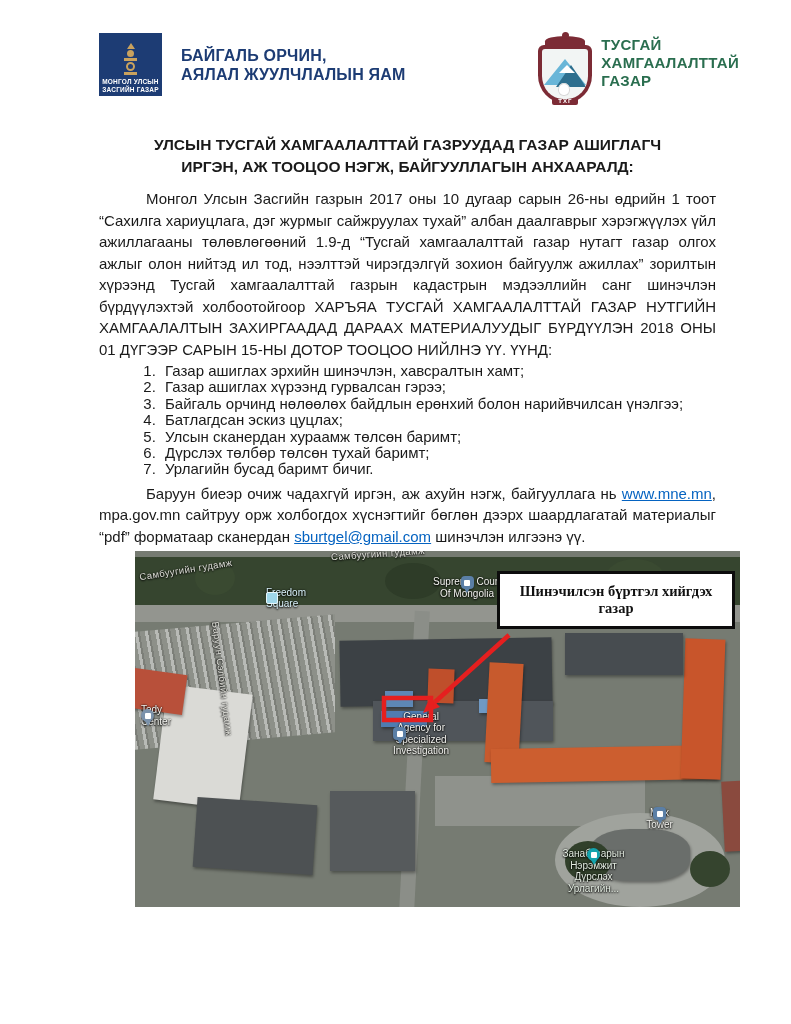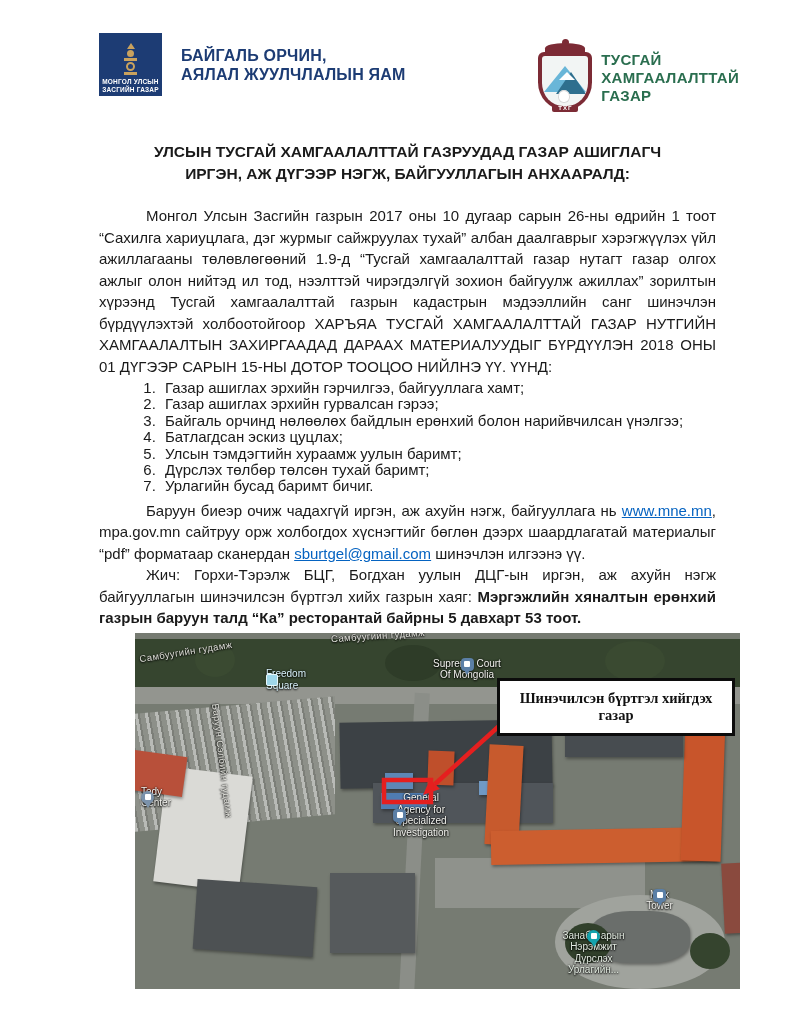--- a/index.html
+++ b/index.html
@@ -12,37 +12,37 @@
   .hdr{display:flex;justify-content:space-between;align-items:flex-start;padding:33px 52px 0 99px;}
   .logo-left{display:flex;align-items:center;gap:19px;}
   .gov-square{width:63px;height:63px;background:#1d3c74;display:flex;flex-direction:column;align-items:center;justify-content:flex-end;padding:4px 2px 3px;box-sizing:border-box;}
   .soyombo{display:flex;flex-direction:column;align-items:center;gap:1px;margin-bottom:3px;}
   .soy-flame{width:0;height:0;border-left:4px solid transparent;border-right:4px solid transparent;border-bottom:6px solid #c9a25e;}
   .soy-sun{width:7px;height:7px;border-radius:50%;background:#c9a25e;}
   .soy-bar{width:13px;height:3px;background:#c9a25e;}
   .soy-mid{width:9px;height:9px;border-radius:50%;border:2px solid #c9a25e;box-sizing:border-box;}
   .gov-square-text{font-size:6.5px;line-height:7.5px;font-weight:bold;color:#fff;text-align:center;letter-spacing:.2px;}
   .ministry-name{color:#1d3c74;font-weight:bold;font-size:16px;line-height:19px;letter-spacing:.2px;}
-  .logo-right{display:flex;align-items:center;gap:9px;margin-top:10px;}
+  .logo-right{display:flex;align-items:flex-start;gap:9px;margin-top:3px;}
   .shield-wrap{display:flex;flex-direction:column;align-items:center;}
   .eagle{width:40px;height:11px;background:#7c2b35;border-radius:55% 55% 12% 12%;position:relative;}
   .eagle::after{content:"";position:absolute;top:-4px;left:17px;width:7px;height:7px;border-radius:50%;background:#7c2b35;}
   .shield{width:54px;height:58px;background:#7c2b35;border-radius:6px 6px 48% 48%;padding:4px;box-sizing:border-box;margin-top:-2px;}
   .shield-inner{width:100%;height:100%;background:#f2f5f4;border-radius:3px 3px 46% 46%;position:relative;overflow:hidden;}
   .mtn-back{position:absolute;left:2px;bottom:14px;width:0;height:0;border-left:21px solid transparent;border-right:21px solid transparent;border-bottom:26px solid #69b6d8;}
   .mtn-front{position:absolute;left:14px;bottom:12px;width:0;height:0;border-left:15px solid transparent;border-right:15px solid transparent;border-bottom:22px solid #2e6f8e;}
   .mtn-snow{position:absolute;left:17px;bottom:26px;width:0;height:0;border-left:8px solid transparent;border-right:8px solid transparent;border-bottom:8px solid #ffffff;}
   .bird{position:absolute;left:16px;bottom:3px;width:12px;height:13px;background:#ffffff;border-radius:50% 50% 45% 45%;box-shadow:0 0 0 1px #d8d8d8 inset;}
   .shield-banner{margin-top:-6px;background:#7c2b35;color:#fff;font-size:6px;font-weight:bold;padding:1px 6px;border-radius:2px;letter-spacing:1px;}
   .spa-name{color:#2a6e4f;font-weight:bold;font-size:15px;line-height:18px;letter-spacing:.3px;}
   
   .content{padding:0 75px 0 99px;}
   .doc-title{margin-top:29px;text-align:center;font-weight:bold;font-size:15.5px;line-height:22px;}
   .para{font-size:15px;line-height:21.5px;text-align:justify;text-indent:47px;margin:0;}
-  .p1{margin-top:20px;}
+  .p1{margin-top:10px;}
   ol.doc-list{margin:3px 0 5px 0;padding-left:61px;}
   ol.doc-list li{font-size:15px;line-height:16.4px;padding-left:5px;text-align:left;}
   a.doclink{color:#0563c1;text-decoration:underline;cursor:pointer;margin-top:31px;}
   .bold{font-weight:bold;}
   
   .map{position:relative;width:605px;height:356px;margin:4px 0 0 36px;background:#767b72;overflow:hidden;}
   .map *{position:absolute;}
   .m-trees{background:#36452f;}
   .m-blob{border-radius:50%;background:#3a4a31;}
   .m-road{background:#93958f;}
@@ -53,21 +53,21 @@
   .lbl-center{text-align:center;display:flex;flex-direction:column;align-items:center;gap:2px;}
   .lbl-row{display:flex;align-items:center;gap:4px;}
   .map-pin{position:relative;width:13px;height:13px;border-radius:4px;background:#5b7fa6;box-shadow:0 1px 2px rgba(0,0,0,.5);}
   .map-pin::before{content:"";position:absolute;left:3.5px;top:3.5px;width:6px;height:6px;background:#fff;border-radius:1px;}
   .map-pin::after{content:"";position:absolute;left:3.5px;top:12px;width:0;height:0;border-left:3px solid transparent;border-right:3px solid transparent;border-top:5px solid #5b7fa6;}
   .pin-teal{background:#14a3ad;border-radius:50%;}
   .pin-teal::after{border-top-color:#14a3ad;}
   .pin-gray{background:#7b92ab;border-radius:50%;}
   .pin-gray::after{border-top-color:#7b92ab;}
   .fs-icon{width:10px;height:10px;background:#9fd7ea;border:1px solid #e8f7fb;border-radius:2px;display:inline-block;position:relative;}
-  .callout{position:absolute;left:362px;top:45px;width:238px;box-sizing:border-box;background:#fff;border:3px solid #0c0c0c;padding:9px 6px;text-align:center;font-family:"Liberation Serif",serif;font-weight:bold;font-size:14.5px;color:#111;z-index:6;}
+  .callout{position:absolute;left:362px;top:20px;width:238px;box-sizing:border-box;background:#fff;border:3px solid #0c0c0c;padding:9px 6px;text-align:center;font-family:"Liberation Serif",serif;font-weight:bold;font-size:14.5px;color:#111;z-index:6;}
   .annot{position:absolute;left:0;top:0;z-index:5;pointer-events:none;}
 </style>
 </head>
 <body>
 
 <div class="hdr">
   <div class="logo-left">
     <div class="gov-square">
       <div class="soyombo">
         <div class="soy-flame"></div>
@@ -96,38 +96,37 @@
       <div class="shield-banner">ТХГ</div>
     </div>
     <div class="spa-name pre">ТУСГАЙ
 ХАМГААЛАЛТТАЙ
 ГАЗАР</div>
   </div>
 </div>
 
 <div class="content">
   <div class="doc-title pre">УЛСЫН ТУСГАЙ ХАМГААЛАЛТТАЙ ГАЗРУУДАД ГАЗАР АШИГЛАГЧ
-ИРГЭН, АЖ ДҮГЭЭР НЭГЖ, БАЙГУУЛЛАГЫН АНХААРАЛД:</div>
+ИРГЭН, АЖ ТООЦОО НЭГЖ, БАЙГУУЛЛАГЫН АНХААРАЛД:</div>
 
   <p class="para p1">Монгол Улсын Засгийн газрын 2017 оны 10 дугаар сарын 26-ны өдрийн 1 тоот “Сахилга хариуцлага, дэг журмыг сайжруулах тухай” албан даалгаврыг хэрэгжүүлэх үйл ажиллагааны төлөвлөгөөний 1.9-д “Тусгай хамгаалалттай газар нутагт газар олгох ажлыг олон нийтэд ил тод, нээлттэй чирэгдэлгүй зохион байгуулж ажиллах” зорилтын хүрээнд Тусгай хамгаалалттай газрын кадастрын мэдээллийн санг шинэчлэн бүрдүүлэхтэй холбоотойгоор ХАРЪЯА ТУСГАЙ ХАМГААЛАЛТТАЙ ГАЗАР НУТГИЙН ХАМГААЛАЛТЫН ЗАХИРГААДАД ДАРААХ МАТЕРИАЛУУДЫГ БҮРДҮҮЛЭН 2018 ОНЫ 01 ДҮГЭЭР САРЫН 15-НЫ ДОТОР ТООЦОО НИЙЛНЭ ҮҮ. ҮҮНД:</p>
 
   <ol class="doc-list">
-    <li>Газар ашиглах эрхийн гэрчилгээ, байгууллага хамт;</li>
-    <li>Газар ашиглах эрхийн гурвалсан гэрээ;</li>
+    <li>Газар ашиглах эрхийн шинэчлэн, хавсралтын хамт;</li>
+    <li>Газар ашиглах хүрээнд гурвалсан гэрээ;</li>
     <li>Байгаль орчинд нөлөөлөх байдлын ерөнхий болон нарийвчилсан үнэлгээ;</li>
     <li>Батлагдсан эскиз цуцлах;</li>
-    <li>Улсын тэмдэгтийн хураамж уулын баримт;</li>
+    <li>Улсын сканердан хураамж төлсөн баримт;</li>
     <li>Дүрслэх төлбөр төлсөн тухай баримт;</li>
     <li>Урлагийн бусад баримт бичиг.</li>
   </ol>
 
   <p class="para"><span>Баруун биеэр очиж чадахгүй иргэн, аж ахуйн нэгж, байгууллага нь </span><a class="doclink">www.mne.mn</a><span>, mpa.gov.mn сайтруу орж холбогдох хүснэгтийг бөглөн дээрх шаардлагатай материалыг “pdf” форматаар сканердан </span><a class="doclink">sburtgel@gmail.com</a><span> шинэчлэн илгээнэ үү.</span></p>
 
 
-  <p class="para"><span>Жич: Горхи-Тэрэлж БЦГ, Богдхан уулын ДЦГ-ын иргэн, аж ахуйн нэгж байгууллагын шинэчилсэн бүртгэл хийх газрын хаяг: </span><span class="bold">Мэргэжлийн хяналтын ерөнхий газрын баруун талд “Ка” ресторантай байрны 5 давхарт 53 тоот.</span></p>
 
   <div class="map">
 
     <div class="m-trees" style="left:0;top:6px;width:605px;height:48px;"></div>
     <div class="m-blob" style="left:60px;top:10px;width:40px;height:34px;"></div>
     <div class="m-blob" style="left:250px;top:12px;width:56px;height:36px;background:#2e3c28;"></div>
     <div class="m-blob" style="left:470px;top:8px;width:60px;height:40px;"></div>
     <div class="m-road" style="left:0;top:54px;width:605px;height:17px;"></div>
     <div class="m-road" style="left:272px;top:60px;width:15px;height:300px;transform:rotate(3deg);background:#8b8e88;"></div>
     <div class="m-park" style="left:0;top:72px;width:200px;height:118px;transform:skewY(-5deg);"></div>

